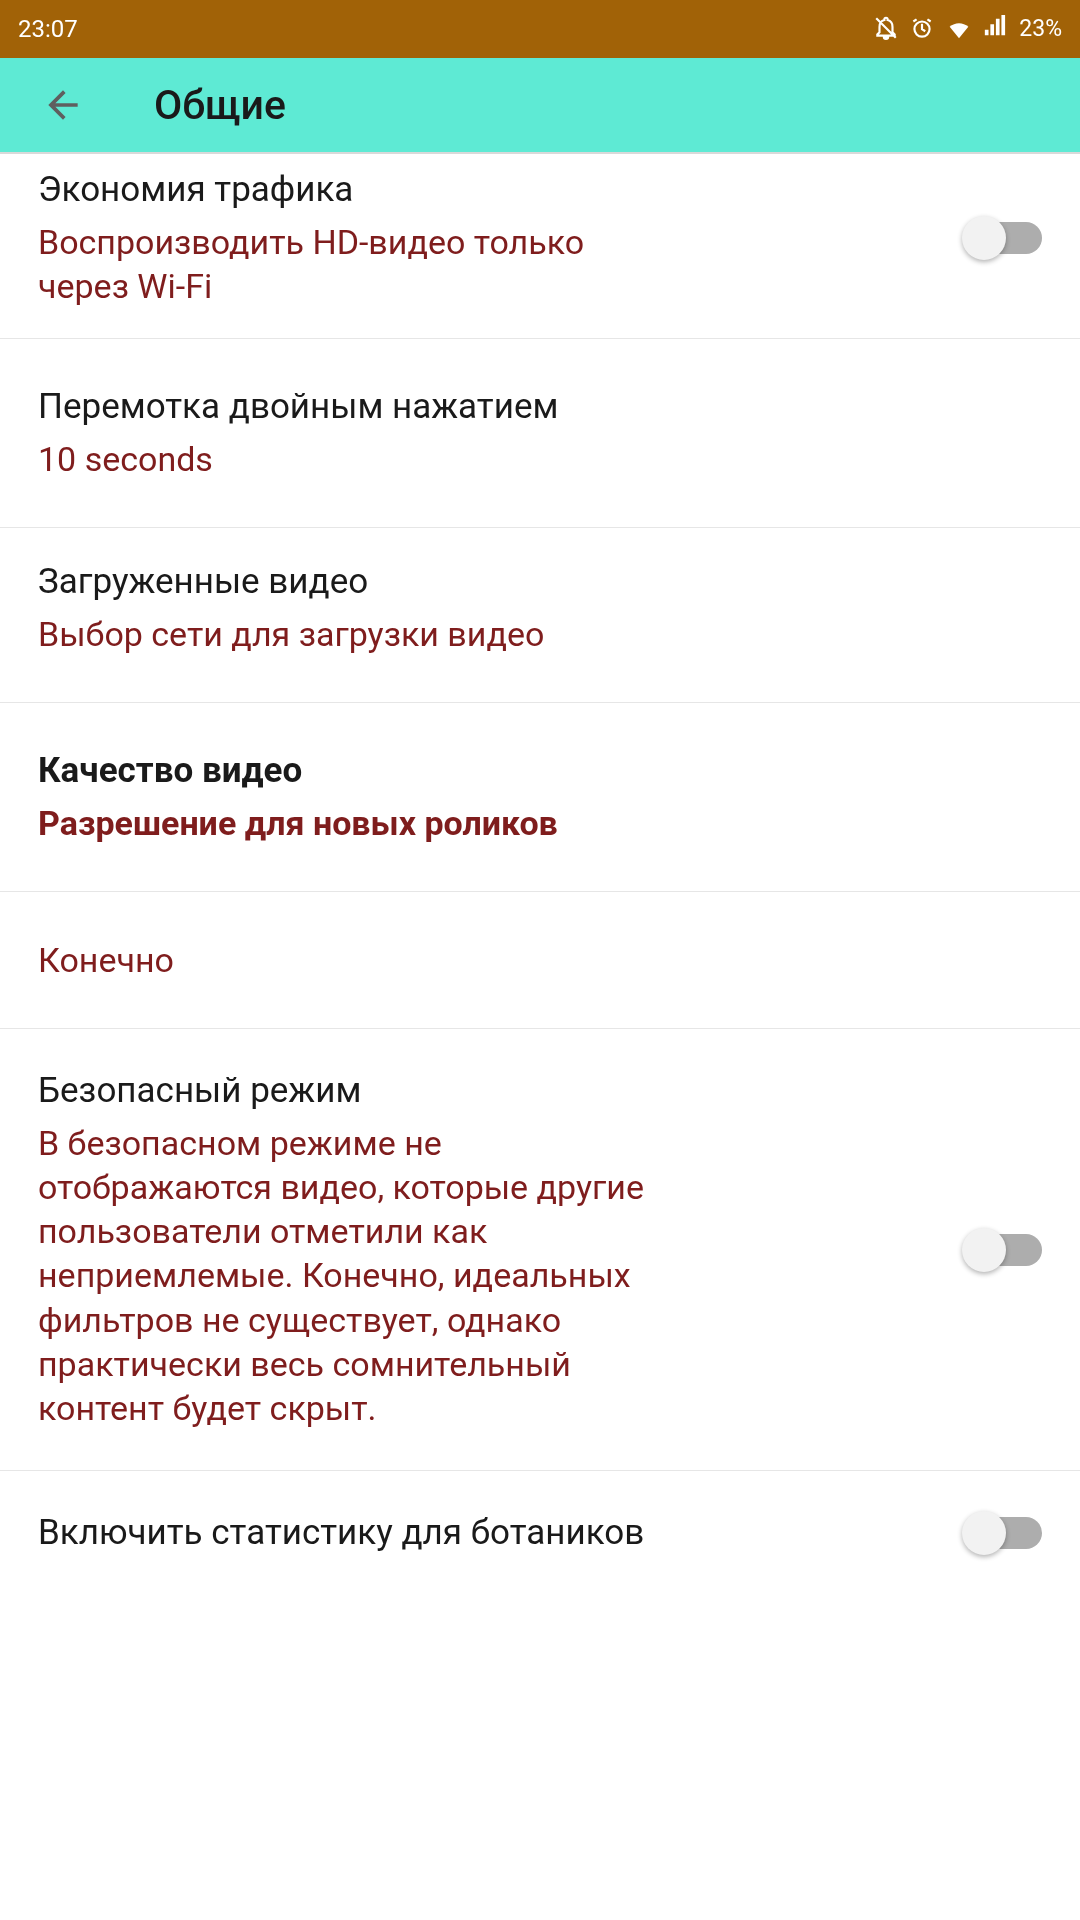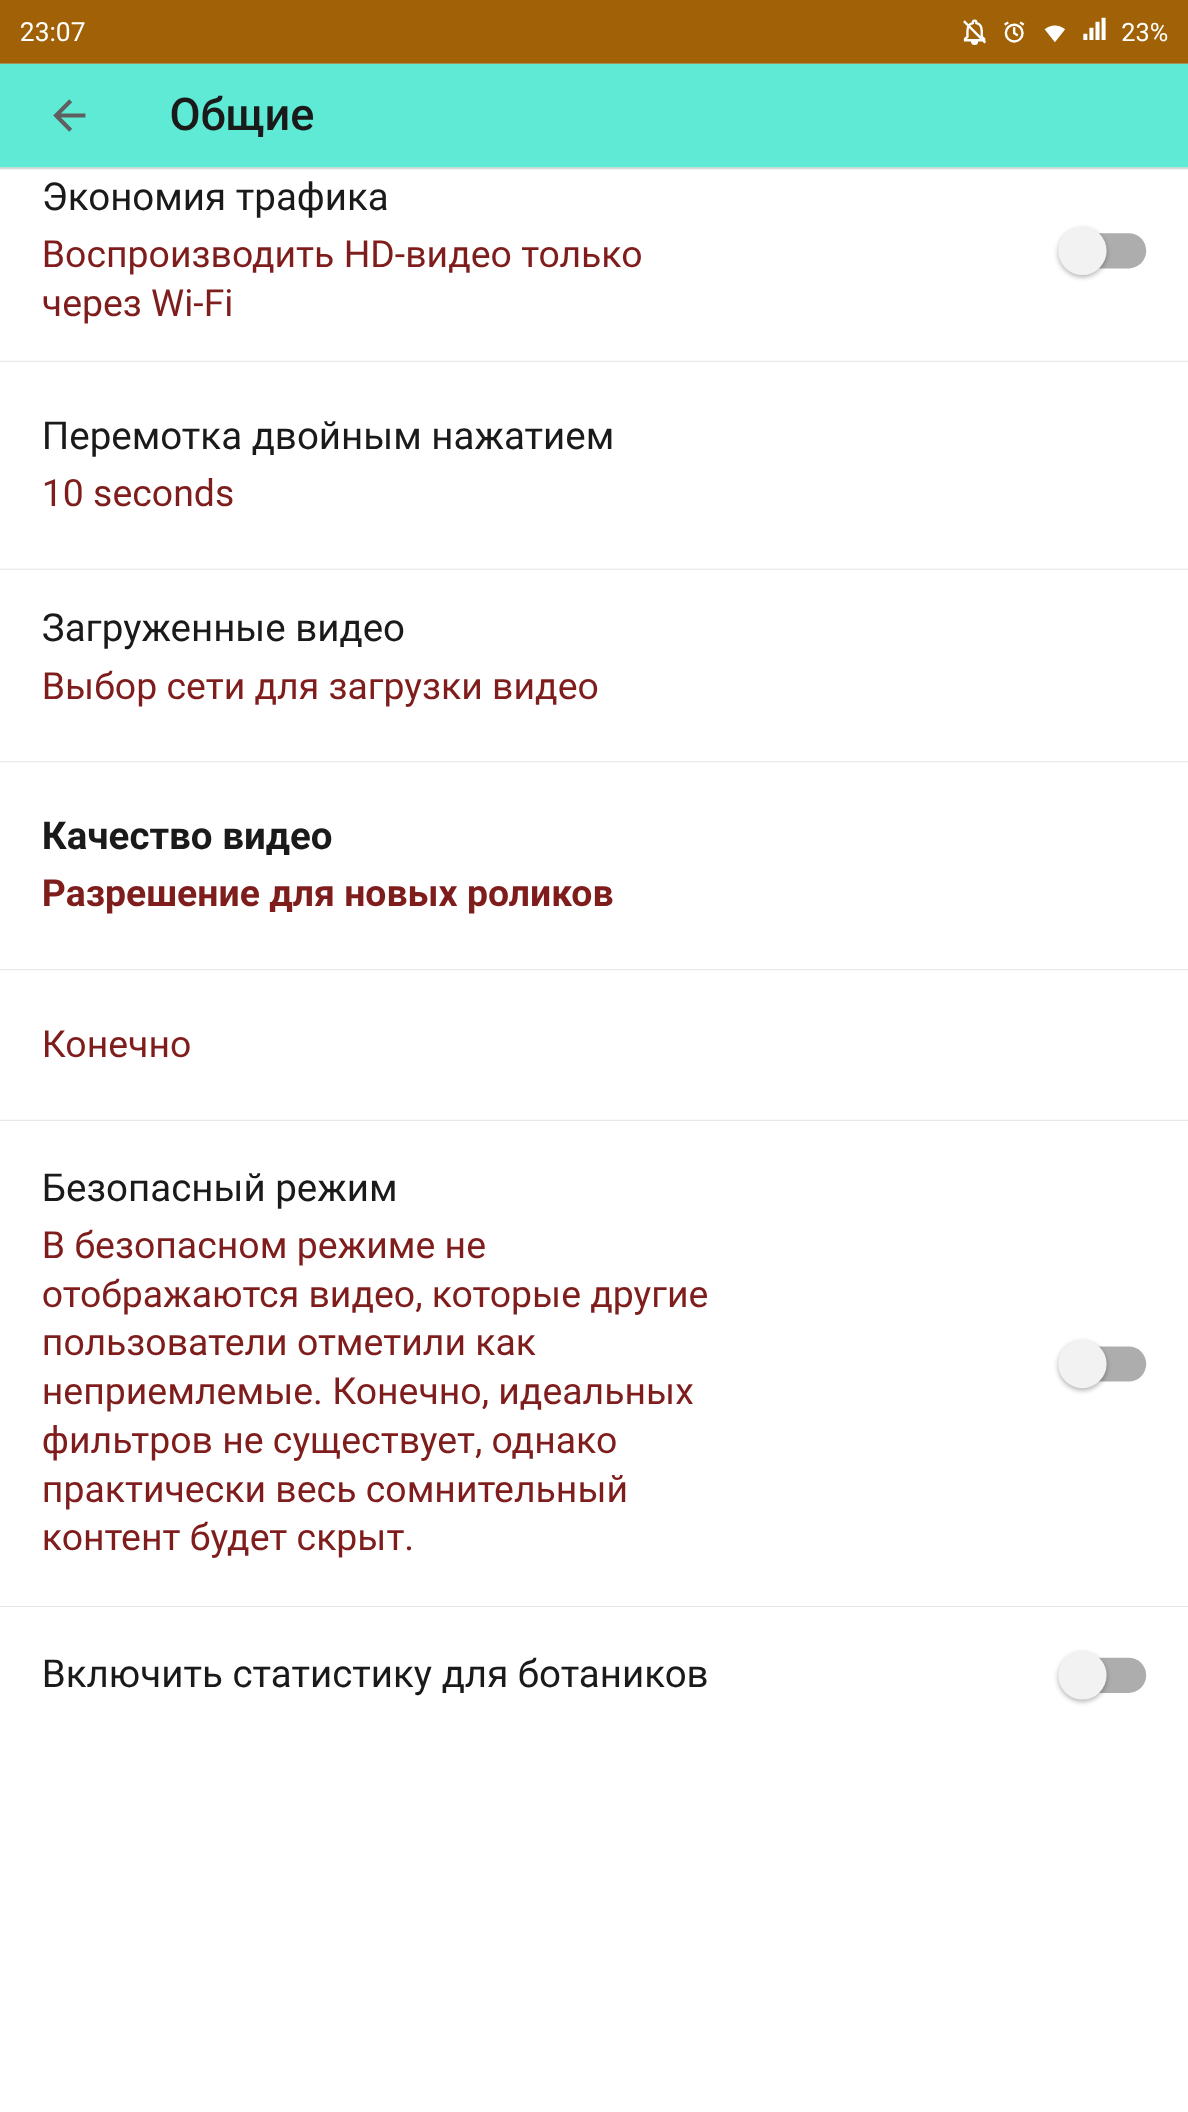--- a/index.html
+++ b/index.html
@@ -24,21 +24,20 @@
     color: #ffffff;
     font-size: 24px;
     font-weight: 400;
   }
   .status-left {
     display: flex;
     align-items: center;
   }
   .status-right {
     display: flex;
-    align-items: center;
     gap: 10px;
   }
   .status-right svg {
     fill: #ffffff;
   }
   .app-bar {
     height: 96px;
     background: #5eead4;
     display: flex;
     align-items: center;
@@ -61,21 +60,21 @@
   .content {
     background: #ffffff;
   }
   .setting-row {
     display: flex;
     align-items: center;
     padding: 30px 38px;
     border-bottom: 1px solid #e6e6e6;
   }
   .setting-row.first {
-    padding-top: 4px;
+    padding-top: 14px;
     gap: 10px;
   }
   .setting-text {
     flex: 1;
     display: flex;
     flex-direction: column;
     gap: 8px;
     min-width: 0;
   }
   .setting-title {

